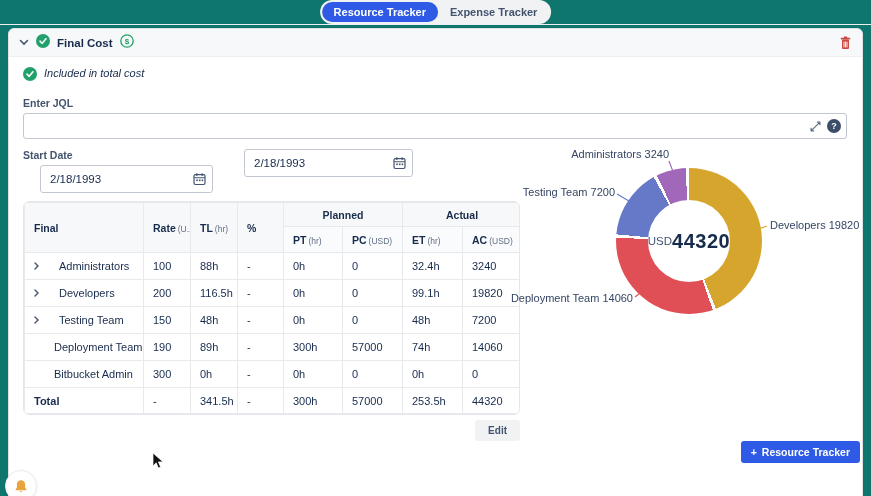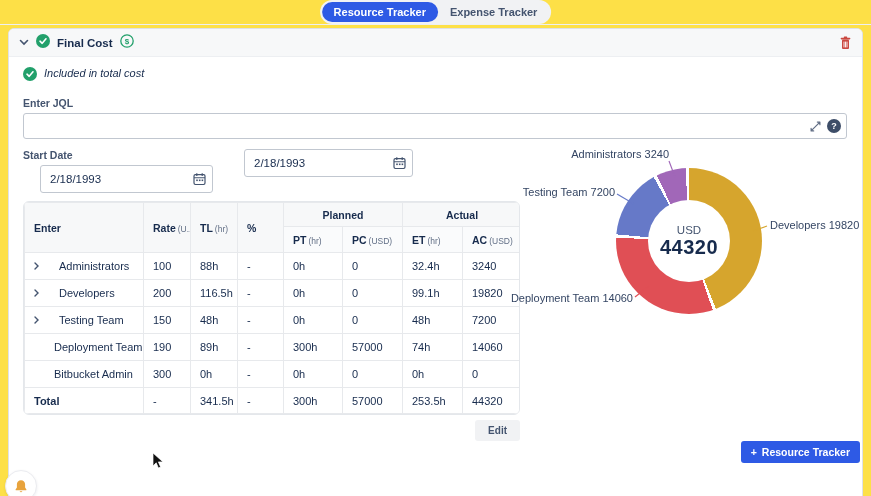--- a/index.html
+++ b/index.html
@@ -1,18 +1,18 @@
 <!DOCTYPE html>
 <html style="--accent: #2E5AE5;"><head>
 <meta charset="utf-8">
 <style>
   * { margin:0; padding:0; box-sizing:border-box; }
   html,body { width:871px; height:496px; }
   body { font-family:"Liberation Sans", sans-serif; background:#fff; color:#172B4D; overflow:hidden; }
-  .page { position:relative; width:871px; height:496px; background:#fde047; }
+  .page { position:relative; width:871px; height:496px; background:#0f766e; }
 
   
   .tabbar { position:absolute; top:0; left:50%; transform:translateX(-50%); background:#F1F2F4; border-radius:14px; padding:2px; display:flex; align-items:center; }
   .tab { font-size:11px; font-weight:bold; padding:4px 12px; border-radius:12px; color:#44546F; white-space:nowrap; cursor:default; }
   .tab.active { background:var(--accent,#2E5AE5); color:#fff; }
   .top-divider { position:absolute; top:24px; left:0; width:871px; height:1px; background:#EDEFF2; }
 
   
   .panel { position:absolute; left:8px; top:28px; width:855px; height:474px; border:1px solid #DFE1E6; border-radius:6px; background:#fff; }
   .panel-header { height:28px; background:#F7F8F9; border-bottom:1px solid #EDEFF2; border-radius:5px 5px 0 0; display:flex; align-items:center; gap:7px; padding:0 10px; }
@@ -51,21 +51,21 @@
   tr.total td:first-child { font-weight:bold; }
   .sup-dot { display:inline-block; width:5px; height:5px; border-radius:50%; background:#85B8FF; vertical-align:super; margin-left:1px; }
   .group-h { text-align:center !important; }
 
   .edit-row { width:497px; text-align:right; margin-top:5px; }
   .edit-btn { background:#F1F2F4; color:#44546F; font-weight:bold; font-size:10px; border:none; border-radius:3px; padding:5px 13px; cursor:pointer; font-family:"Liberation Sans",sans-serif; }
 
   
   .chart-area { position:absolute; top:107px; left:522px; width:333px; height:200px; }
   .donut { position:absolute; left:85px; top:32px; width:146px; height:146px; border-radius:50%; }
-  .hole { position:absolute; left:117px; top:64px; width:82px; height:82px; background:#fff; border-radius:50%; display:flex; flex-direction:column; align-items:center; justify-content:center; }
+  .hole { position:absolute; left:117px; top:64px; width:82px; height:82px; background:#fff; border-radius:50%; display:flex; align-items:center; justify-content:center; }
   .hole .cur { font-size:11.5px; color:#44546F; }
   .hole .val { font-size:20px; font-weight:bold; color:#172B4D; letter-spacing:.5px; }
   .callout { position:absolute; font-size:11px; color:#344563; white-space:nowrap; }
   .leader { position:absolute; left:0; top:0; pointer-events:none; }
 
   
   .add-btn { position:absolute; right:11px; top:441px; height:22px; background:var(--accent,#2E5AE5); color:#fff; border:none; border-radius:3px; font-size:10.5px; font-weight:bold; padding:0 10px; display:flex; align-items:center; gap:5px; cursor:pointer; font-family:"Liberation Sans",sans-serif; }
   .bell-fab { position:absolute; left:5px; top:470px; width:32px; height:32px; border-radius:50%; background:#fff; border:1px solid #EBECF0; box-shadow:0 1px 3px rgba(9,30,66,.08); display:flex; align-items:center; justify-content:center; }
   .cursor { position:absolute; left:152px; top:452px; }
 </style>
@@ -185,21 +185,21 @@
               <col style="width:47px">
               <col style="width:47px">
               <col style="width:46px">
               <col style="width:59px">
               <col style="width:60px">
               <col style="width:60px">
               <col style="width:59px">
             </colgroup>
           <thead>
             <tr>
-              <th rowspan="2">Enter</th>
+              <th rowspan="2">Final</th>
               <th rowspan="2"><span>Rate</span><span class="unit">(U..</span></th>
               <th rowspan="2"><span>TL</span><span class="unit">(hr)</span></th>
               <th rowspan="2">%</th>
               <th colspan="2" class="group-h">Planned</th>
               <th colspan="2" class="group-h">Actual</th>
             </tr>
             <tr class="sub">
               <th><span>PT</span><span class="unit">(hr)</span></th>
               <th><span>PC</span><span class="unit">(USD)</span></th>
               <th><span>ET</span><span class="unit">(hr)</span></th>

